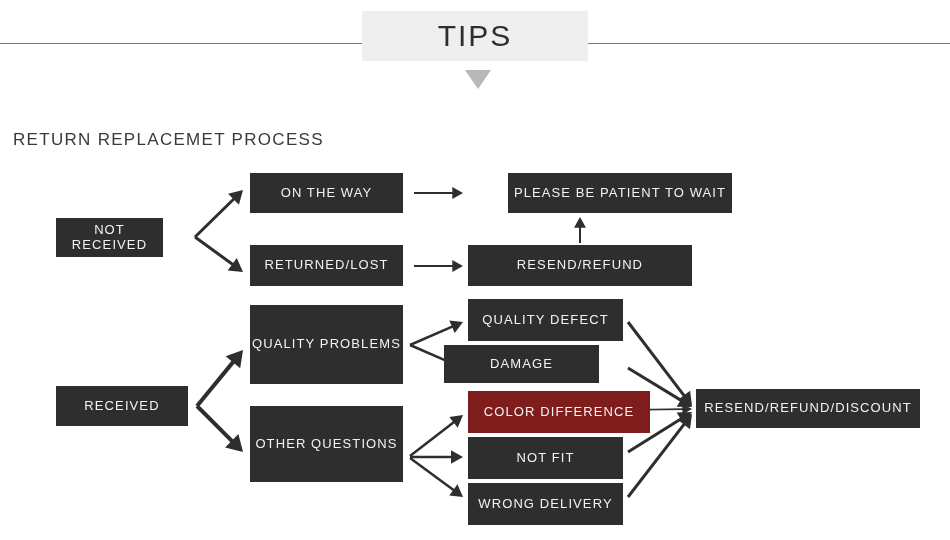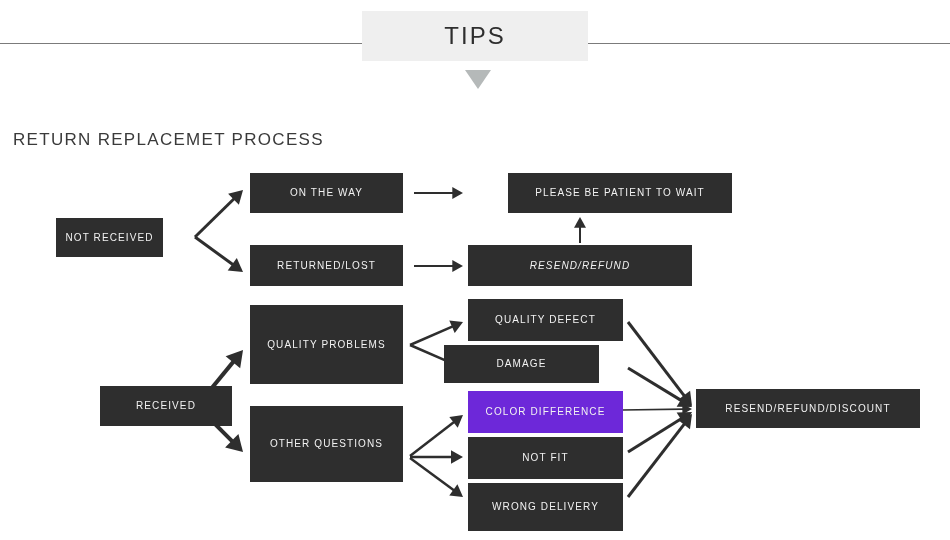--- a/index.html
+++ b/index.html
@@ -34,21 +34,21 @@
     left: 362px;
     top: 11px;
     width: 226px;
     height: 50px;
     background: #efefef;
     display: flex;
     align-items: center;
     justify-content: center;
   }
   .tips-label {
-    font-size: 24px;
+    font-size: 30px;
     letter-spacing: 2px;
     color: #2e2e2e;
     font-weight: 400;
     font-family: "Liberation Sans", sans-serif;
   }
   .tips-caret {
     position: absolute;
     left: 465px;
     top: 70px;
     width: 0;
@@ -72,21 +72,21 @@
   
   .fbox {
     position: absolute;
     background: #2e2e2e;
     color: #f2f2f2;
     display: flex;
     align-items: center;
     justify-content: center;
     box-sizing: border-box;
     letter-spacing: 1.1px;
-    font-size: 10px;
+    font-size: 13px;
     text-align: center;
     line-height: 1.15;
   }
 
   
   #arrows {
     position: absolute;
     left: 0;
     top: 0;
     width: 950px;
@@ -185,45 +185,45 @@
       </div>
       <div class="fbox" style="left: 250px; top: 173px; width: 153px; height: 40px; background: rgb(46, 46, 46); color: rgb(242, 242, 242);">
         <span>ON THE WAY</span>
       </div>
       <div class="fbox" style="left: 250px; top: 245px; width: 153px; height: 41px; background: rgb(46, 46, 46); color: rgb(242, 242, 242);">
         <span>RETURNED/LOST</span>
       </div>
       <div class="fbox" style="left: 468px; top: 173px; width: 224px; height: 40px; background: rgb(46, 46, 46); color: rgb(242, 242, 242); margin-left: 40px;">
         <span>PLEASE BE PATIENT TO WAIT</span>
       </div>
-      <div class="fbox" style="left: 468px; top: 245px; width: 224px; height: 41px; background: rgb(46, 46, 46); color: rgb(242, 242, 242); font-style: italic;">
+      <div class="fbox" style="left: 468px; top: 245px; width: 224px; height: 41px; background: rgb(46, 46, 46); color: rgb(242, 242, 242);">
         <span>RESEND/REFUND</span>
       </div>
-      <div class="fbox" style="left: 56px; top: 386px; width: 132px; height: 40px; background: rgb(46, 46, 46); color: rgb(242, 242, 242); margin-left: 44px;">
+      <div class="fbox" style="left: 56px; top: 386px; width: 132px; height: 40px; background: rgb(46, 46, 46); color: rgb(242, 242, 242);">
         <span>RECEIVED</span>
       </div>
       <div class="fbox" style="left: 250px; top: 305px; width: 153px; height: 79px; background: rgb(46, 46, 46); color: rgb(242, 242, 242);">
         <span>QUALITY PROBLEMS</span>
       </div>
       <div class="fbox" style="left: 250px; top: 406px; width: 153px; height: 76px; background: rgb(46, 46, 46); color: rgb(242, 242, 242);">
         <span>OTHER QUESTIONS</span>
       </div>
       <div class="fbox" style="left: 468px; top: 299px; width: 155px; height: 42px; background: rgb(46, 46, 46); color: rgb(242, 242, 242);">
         <span>QUALITY DEFECT</span>
       </div>
       <div class="fbox" style="left: 444px; top: 345px; width: 155px; height: 38px; background: rgb(46, 46, 46); color: rgb(242, 242, 242);">
         <span>DAMAGE</span>
       </div>
-      <div class="fbox" style="left: 468px; top: 391px; width: 155px; height: 42px; background: #6d28d9; color: rgb(242, 242, 242);">
+      <div class="fbox" style="left: 468px; top: 391px; width: 182px; height: 42px; background: #7f1d1d; color: rgb(242, 242, 242);">
         <span>COLOR DIFFERENCE</span>
       </div>
       <div class="fbox" style="left: 468px; top: 437px; width: 155px; height: 42px; background: rgb(46, 46, 46); color: rgb(242, 242, 242);">
         <span>NOT FIT</span>
       </div>
-      <div class="fbox" style="left: 468px; top: 483px; width: 155px; height: 48px; background: rgb(46, 46, 46); color: rgb(242, 242, 242);">
+      <div class="fbox" style="left: 468px; top: 483px; width: 155px; height: 42px; background: rgb(46, 46, 46); color: rgb(242, 242, 242);">
         <span>WRONG DELIVERY</span>
       </div>
       <div class="fbox" style="left: 696px; top: 389px; width: 224px; height: 39px; background: rgb(46, 46, 46); color: rgb(242, 242, 242);">
         <span>RESEND/REFUND/DISCOUNT</span>
       </div>
     </div>
 
 </div>
 
 </body></html>

